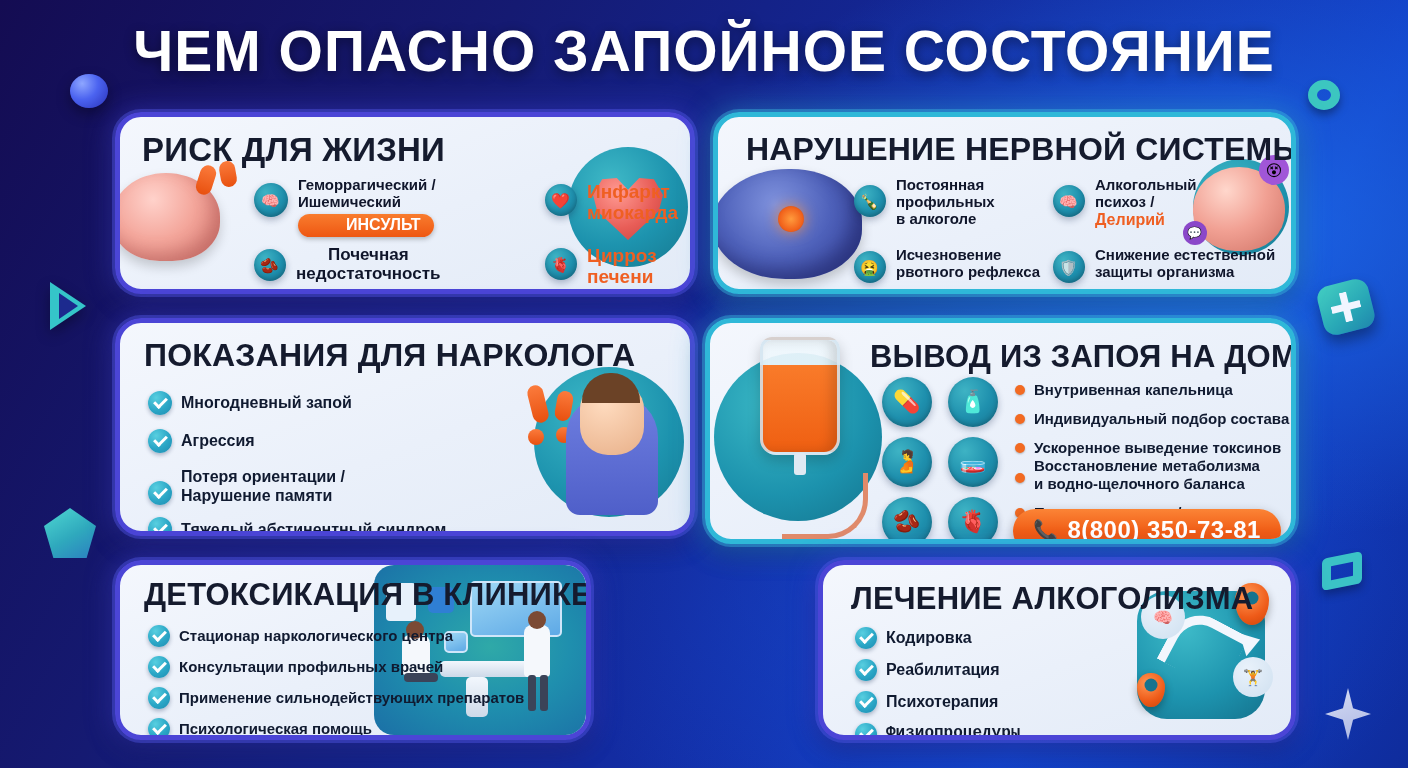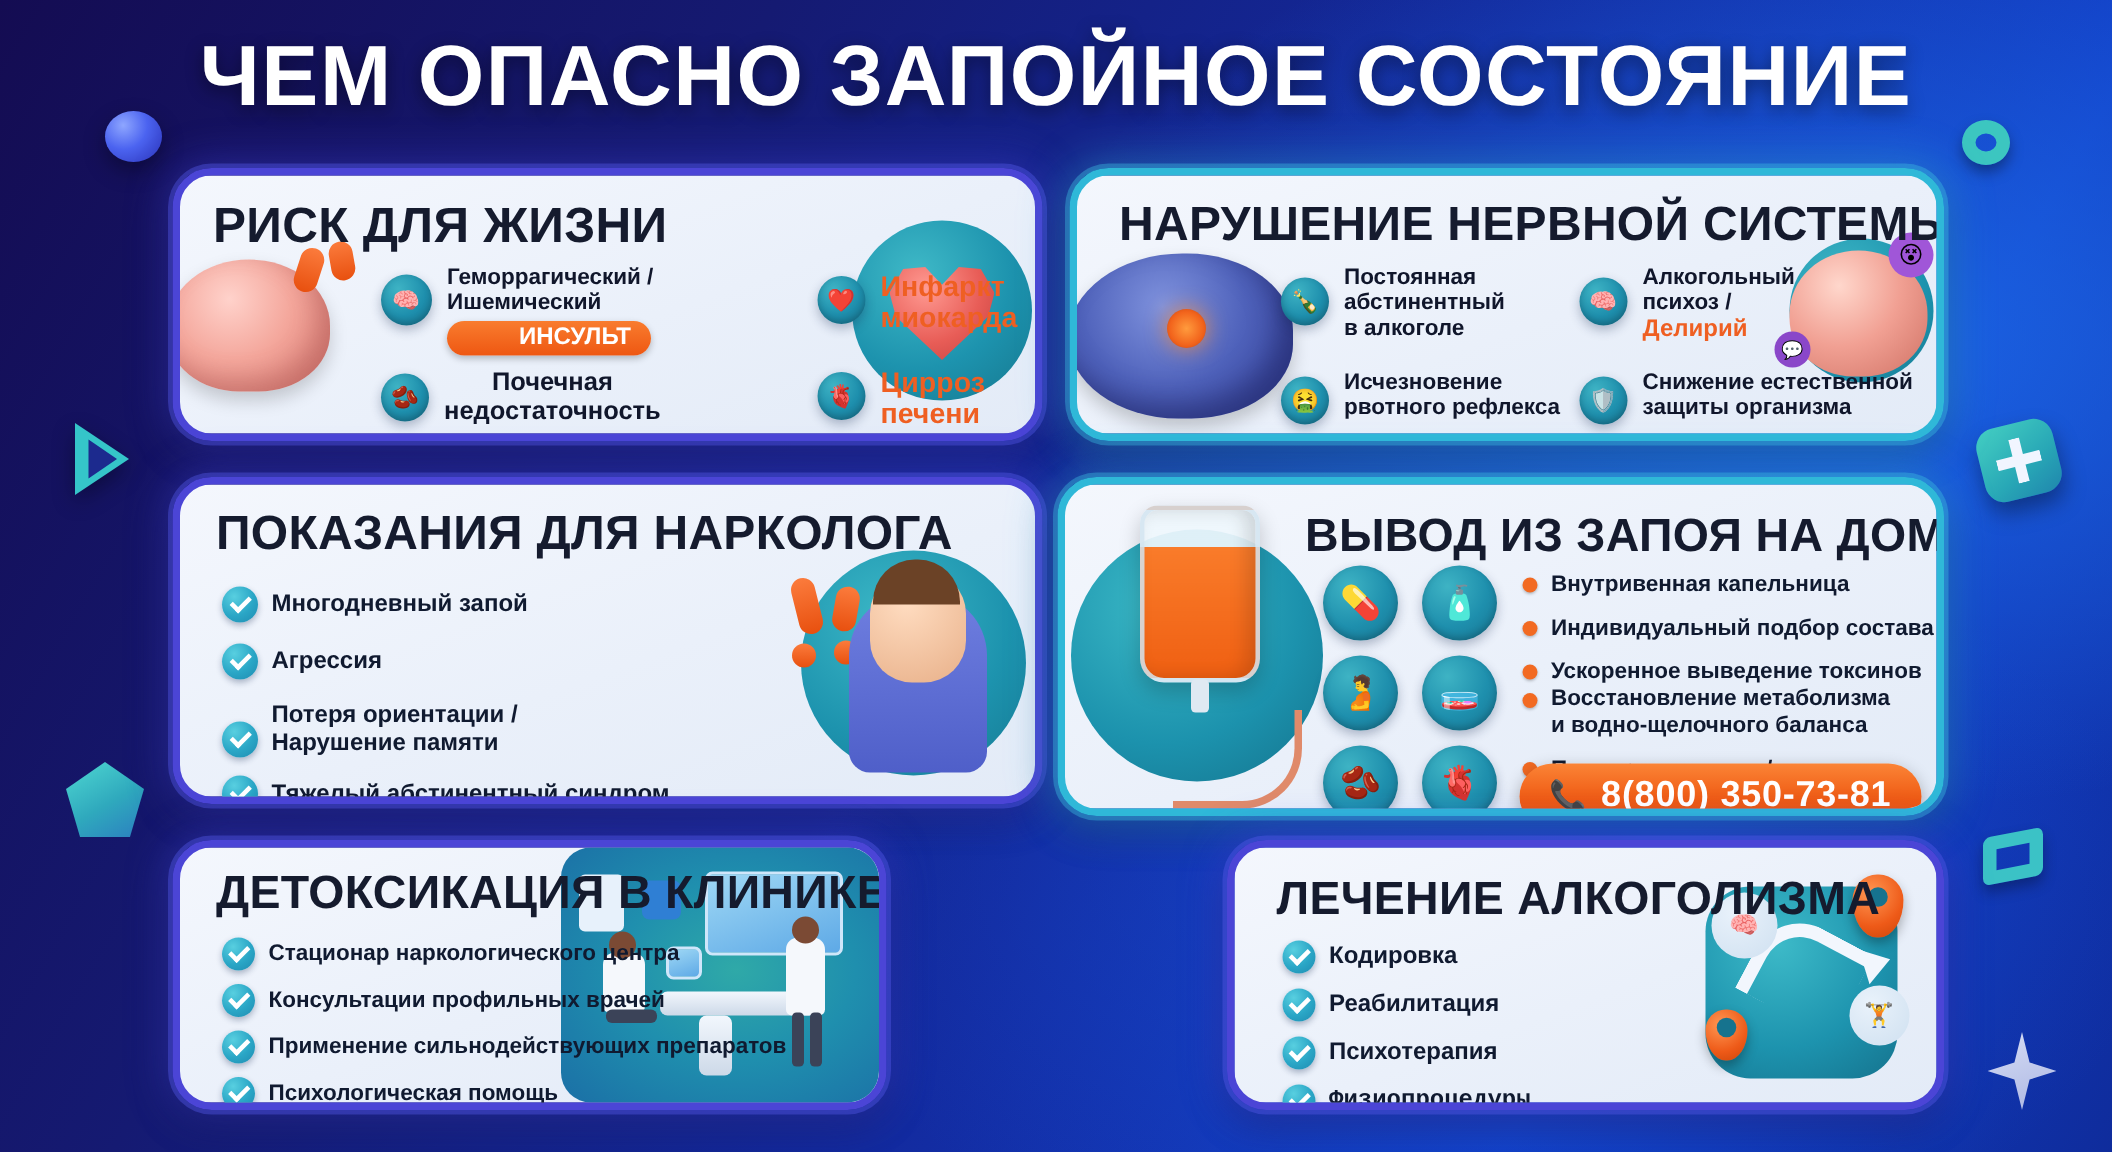--- a/index.html
+++ b/index.html
@@ -316,21 +316,21 @@
     <div class="brainPsy" style="right:6px;top:50px;"></div>
     <div class="emoji-badge" style="right:2px;top:38px;background:#a056d8;">😵</div>
     <div class="emoji-badge" style="right:84px;top:104px;background:#8a47c9;width:24px;height:24px;font-size:12px;">💬</div>
 
     <div class="card-title" style="position:absolute;left:28px;top:14px;font-size:32px;">НАРУШЕНИЕ НЕРВНОЙ СИСТЕМЫ</div>
 
     <div style="position:absolute;left:136px;top:60px;display:flex;gap:10px;align-items:flex-start;">
       <div class="oicon" style="width:32px;height:32px;margin-top:8px;">🍾</div>
       <div>
         <div class="lbl" style="font-size:15px;">Постоянная</div>
-        <div class="lbl" style="font-size:15px;">абстинентный</div>
+        <div class="lbl" style="font-size:15px;">профильных</div>
         <div class="lbl" style="font-size:15px;">в алкоголе</div>
       </div>
     </div>
 
     <div style="position:absolute;left:335px;top:60px;display:flex;gap:10px;align-items:flex-start;">
       <div class="oicon" style="width:32px;height:32px;margin-top:8px;">🧠</div>
       <div>
         <div class="lbl" style="font-size:15px;">Алкогольный</div>
         <div class="lbl" style="font-size:15px;">психоз /</div>
         <div class="lbl" style="font-size:16px;color:#ef5f22;">Делирий</div>
@@ -416,21 +416,21 @@
         <div class="bullet-text" style="font-size:15px;">Внутривенная капельница</div>
       </div>
       <div class="row" style="margin-bottom:11px;">
         <div class="dot"></div>
         <div class="bullet-text" style="font-size:15px;">Индивидуальный подбор состава</div>
       </div>
       <div class="row" style="">
         <div class="dot"></div>
         <div class="bullet-text" style="font-size:15px;">Ускоренное выведение токсинов</div>
       </div>
-      <div class="row" style="margin-bottom:11px;align-items:flex-start;">
+      <div class="row" style="margin-bottom:11px;align-items:center;">
         <div class="dot" style="margin-top:5px;"></div>
         <div>
           <div class="bullet-text" style="font-size:15px;">Восстановление метаболизма</div>
           <div class="bullet-text" style="font-size:15px;">и водно-щелочного баланса</div>
         </div>
       </div>
       <div class="row">
         <div class="dot"></div>
         <div class="bullet-text" style="font-size:15px;">Поддержка печени / почек</div>
       </div>

